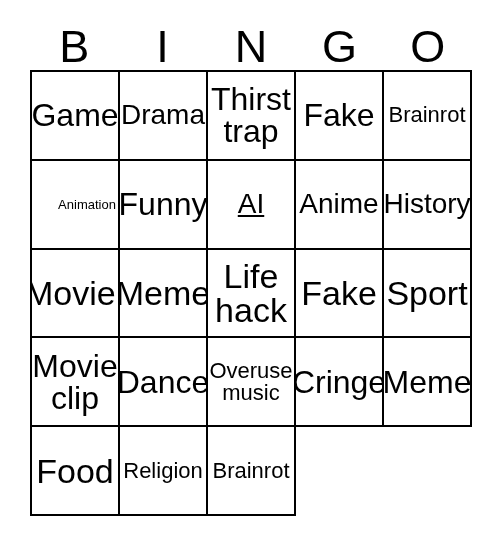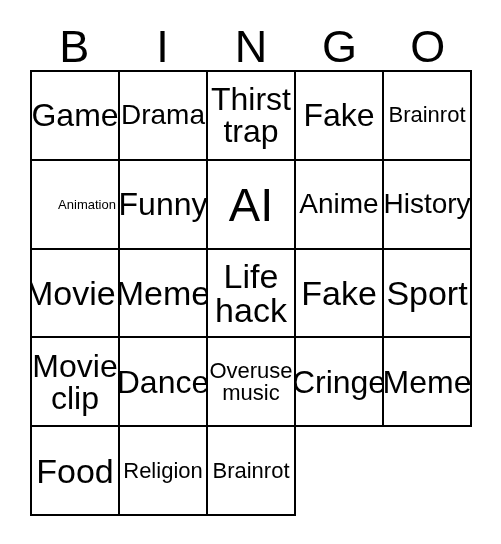--- a/index.html
+++ b/index.html
@@ -76,21 +76,21 @@
     background: #ffffff;
   }
   .cell-text {
     display: block;
     line-height: 1.0;
     white-space: pre-line;
     color: #000000;
   }
 
   
-  .fs-xl  { font-size: 47px; }
+  .fs-xl  { font-size: 28px; text-decoration: underline; }
   .fs-lg  { font-size: 34px; }
   .fs-md  { font-size: 32px; }
   .fs-sm  { font-size: 28px; }
   .fs-xs  { font-size: 22px; }
   .fs-xxs { font-size: 13px; margin-left: 24px; }
 </style>
 </head>
 <body>
 
 <div id="bingo-card">

